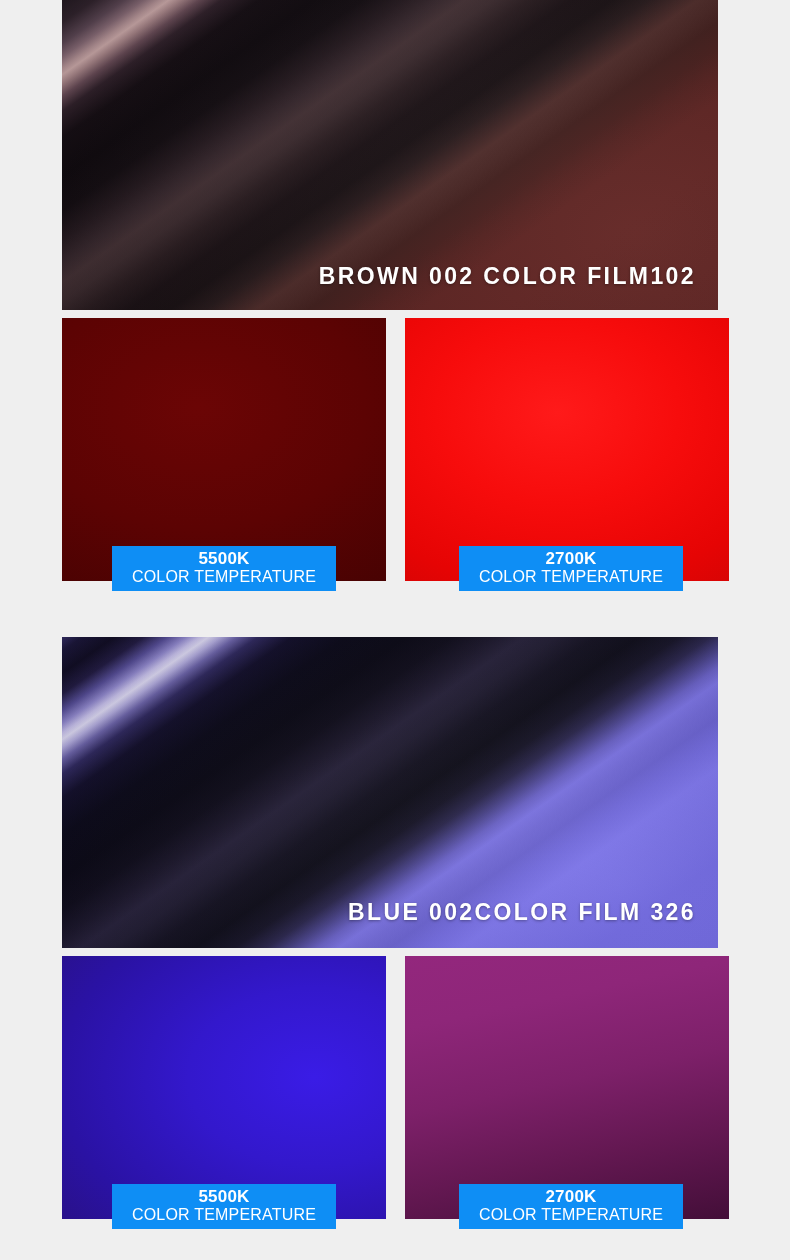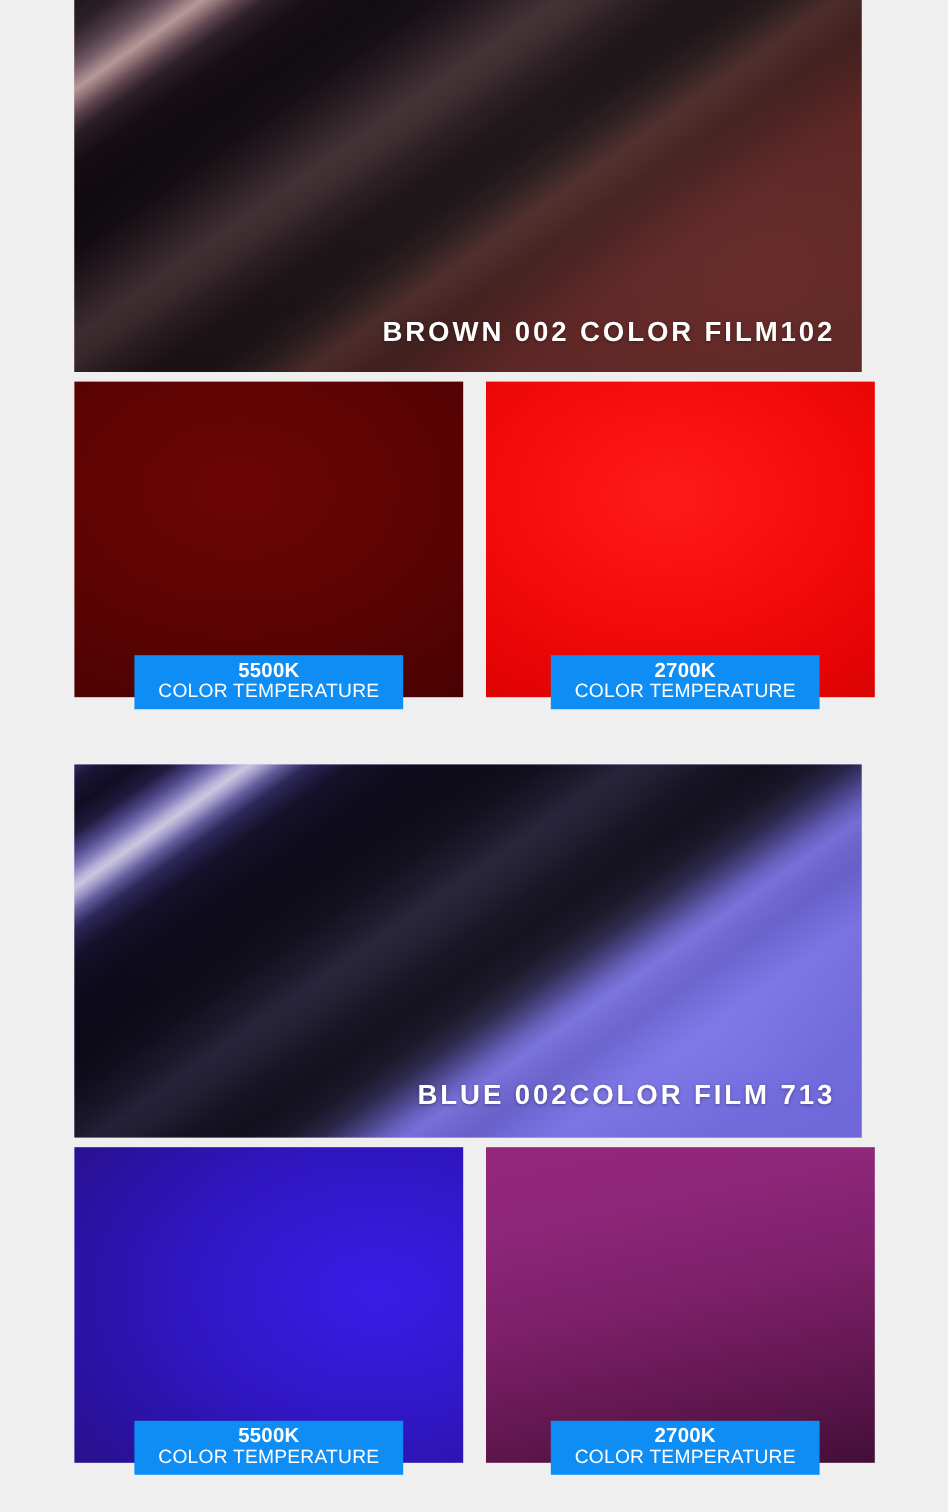--- a/index.html
+++ b/index.html
@@ -241,21 +241,21 @@
                rgba(104,96,206,1)     66.6%,
                rgba(112,104,220,1)    69.0%,
                rgba(122,114,232,1)    72.0%,
                rgba(116,108,226,1)    76.0%,
                rgba(108,100,220,1)    82.0%,
                rgba(106,98,218,1)    100.0%);"></div>
 
       <div class="hero-glow" style="background:
              radial-gradient(120% 150% at 85% 80%, rgba(255,255,255,0.06) 0%, rgba(20,14,60,0.14) 78%);"></div>
 
-      <div class="hero-title" id="hero-title-blue">BLUE 002COLOR FILM 713</div>
+      <div class="hero-title" id="hero-title-blue">BLUE 002COLOR FILM 326</div>
     </div>
 
     <div class="swatch-row">
 
       <div class="swatch left">
         <div class="swatch-fill" style="background:
                radial-gradient(150% 130% at 78% 46%, #3a1ce6 0%, #3318cc 26%, #2a12a4 52%, #28106f 82%, #2a0f5c 100%);"></div>
         <div class="temp-label">
           <span class="temp-kelvin">5500K</span>
           <span class="temp-caption">COLOR TEMPERATURE</span>

